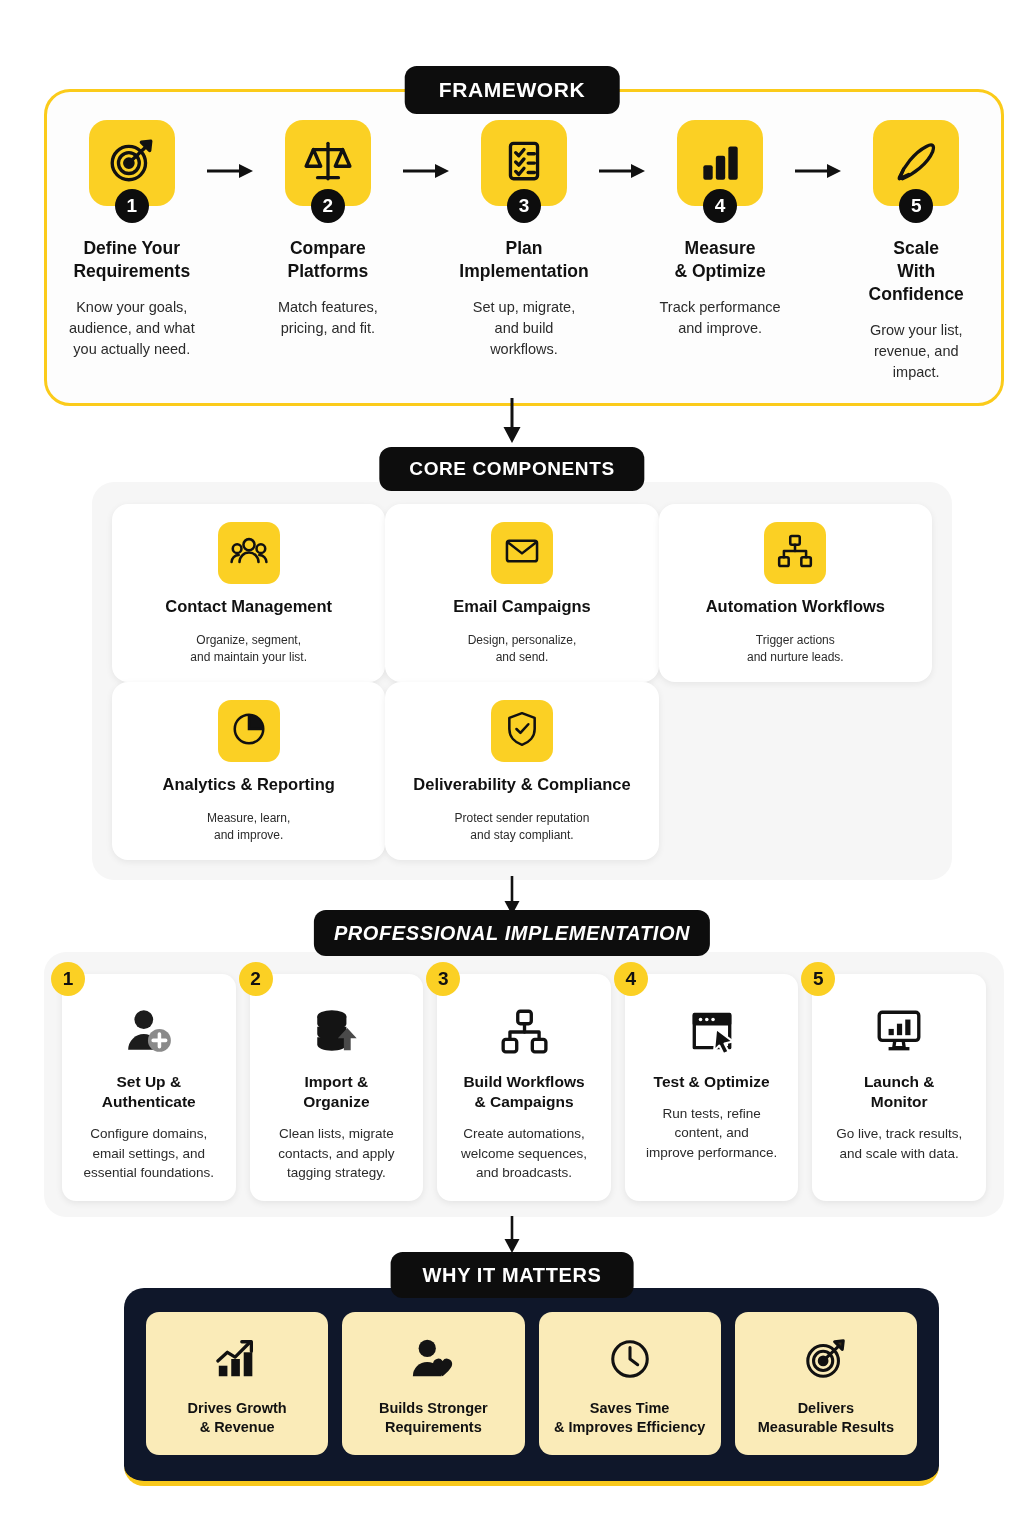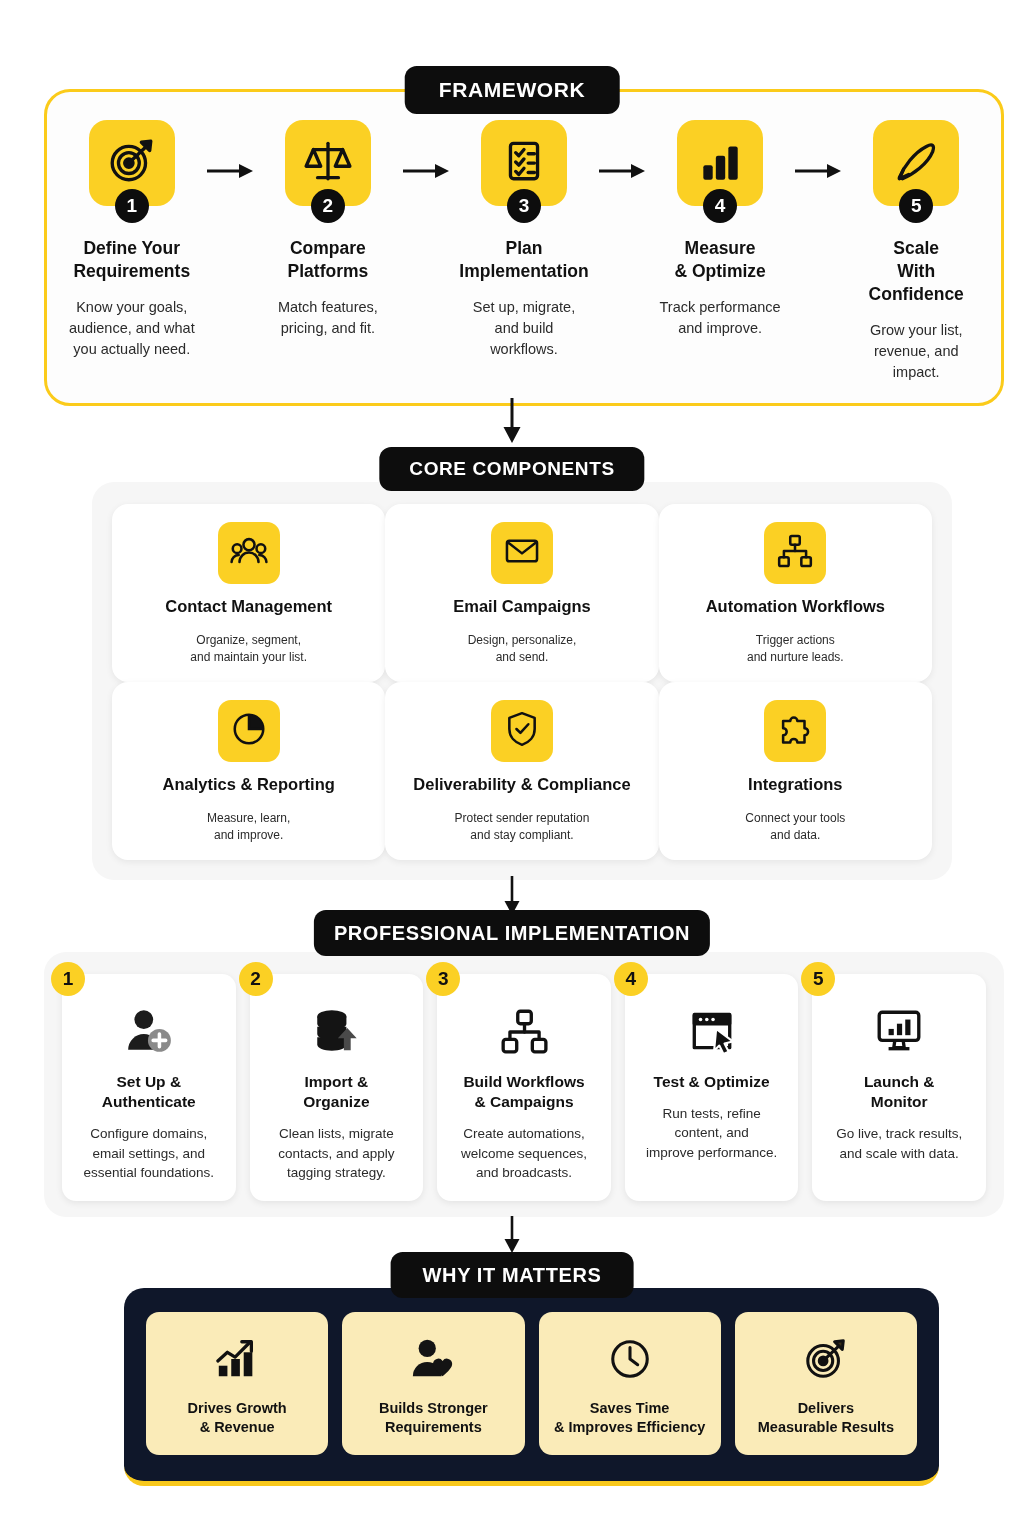--- a/index.html
+++ b/index.html
@@ -333,43 +333,31 @@
                 <path d="M24 4 L40 10 V24 C40 34 33 41 24 44 C15 41 8 34 8 24 V10 Z"></path>
                 <path d="M17 24 l5 5 l10 -11"></path>
               </svg></span>
           </div>
           <div class="core-title">Deliverability &amp; Compliance</div>
           <div class="core-desc">
             <span style="display:block">Protect sender reputation</span>
             <span style="display:block">and stay compliant.</span>
           </div>
         </div>
-        <div class="core-card">
-          <div class="core-tile">
-            <span><svg width="38" height="38" viewBox="0 0 48 48" fill="none" stroke="#111" stroke-width="3.2" stroke-linecap="round" stroke-linejoin="round">
-                <path d="M9 14 h9 a4.5 4.5 0 1 1 9 0 h9 v9 a4.5 4.5 0 1 1 0 9 v9 h-9 a4.5 4.5 0 1 0 -9 0 h-9 v-9 a4.5 4.5 0 1 0 0 -9 Z"></path>
-              </svg></span>
-          </div>
-          <div class="core-title">Integrations</div>
-          <div class="core-desc">
-            <span style="display:block">Connect your tools</span>
-            <span style="display:block">and data.</span>
-          </div>
-        </div>
       </div>
   </div>
 
   <div class="down-arrow" style="top:876px;">
     <svg width="20" height="40" viewBox="0 0 20 40">
         <path d="M10 0 V28" stroke="#111" stroke-width="2.6" fill="none"></path>
         <path d="M10 39 L2.5 25 H17.5 Z" fill="#111"></path>
       </svg>
   </div>
 
-  <div class="badge" style="top:910px; height:46px; padding:0 20px; font-size:20px;">
+  <div class="badge" style="top:910px; height:46px; padding:0 20px; font-size:20px;font-style:italic;">
     <span>PROFESSIONAL IMPLEMENTATION</span>
   </div>
 
   <div class="pro-wrap">
     <div class="pro-grid" id="pro-grid">
         <div class="pro-card">
           <span class="pro-num">1</span>
           <div class="pro-icon">
             <svg width="50" height="50" viewBox="0 0 48 48">
               <circle cx="19" cy="13" r="9" fill="#1c1c1c"></circle>

